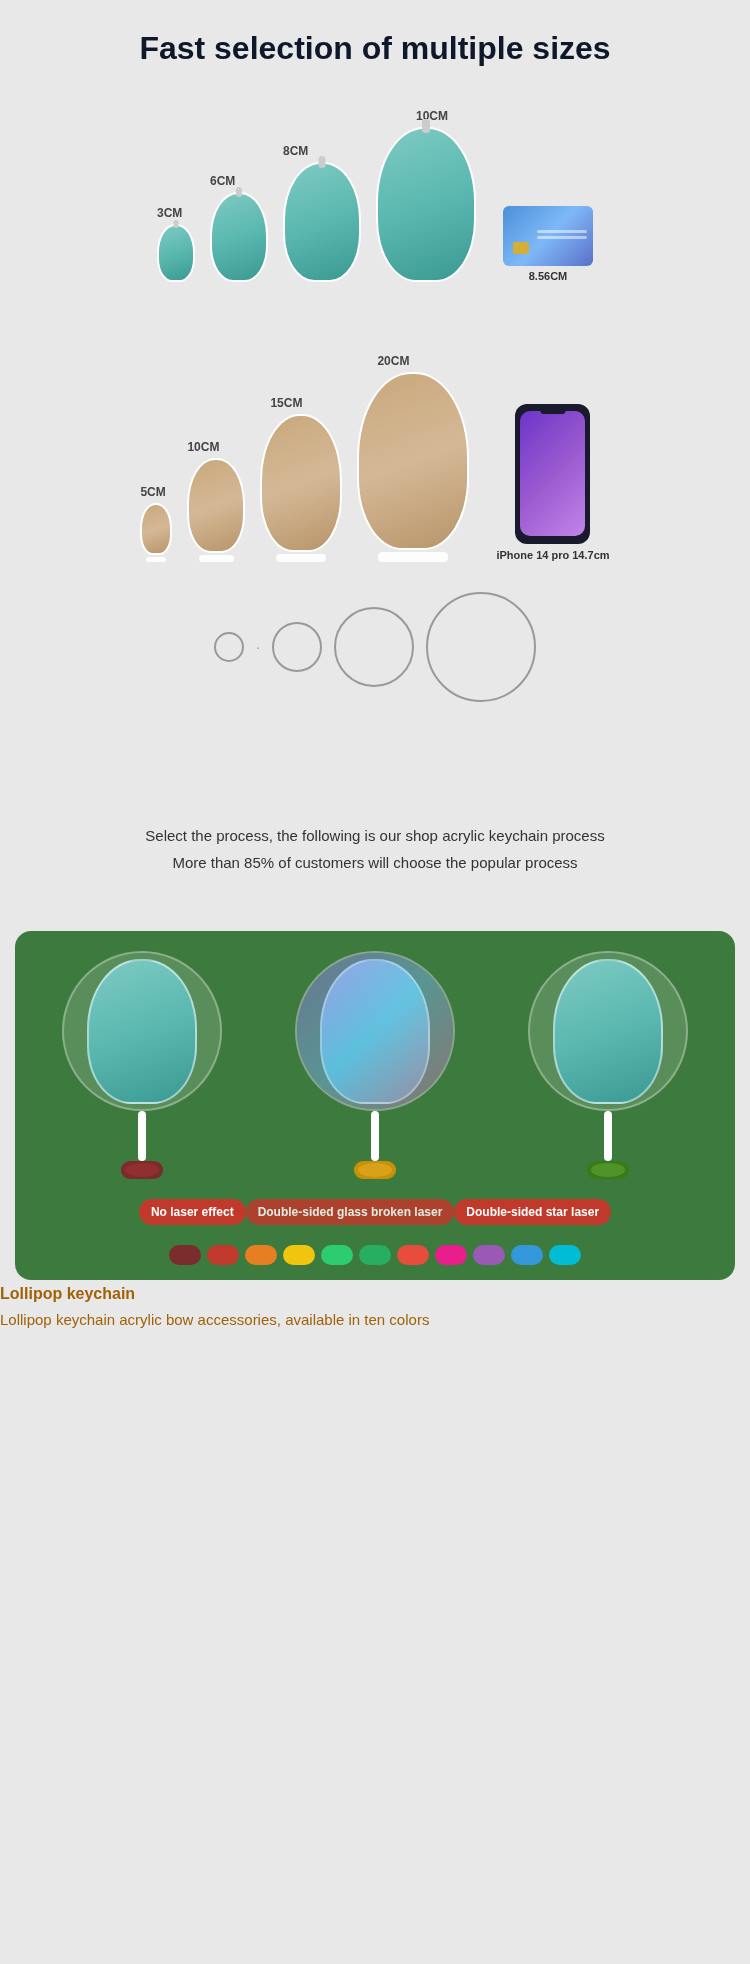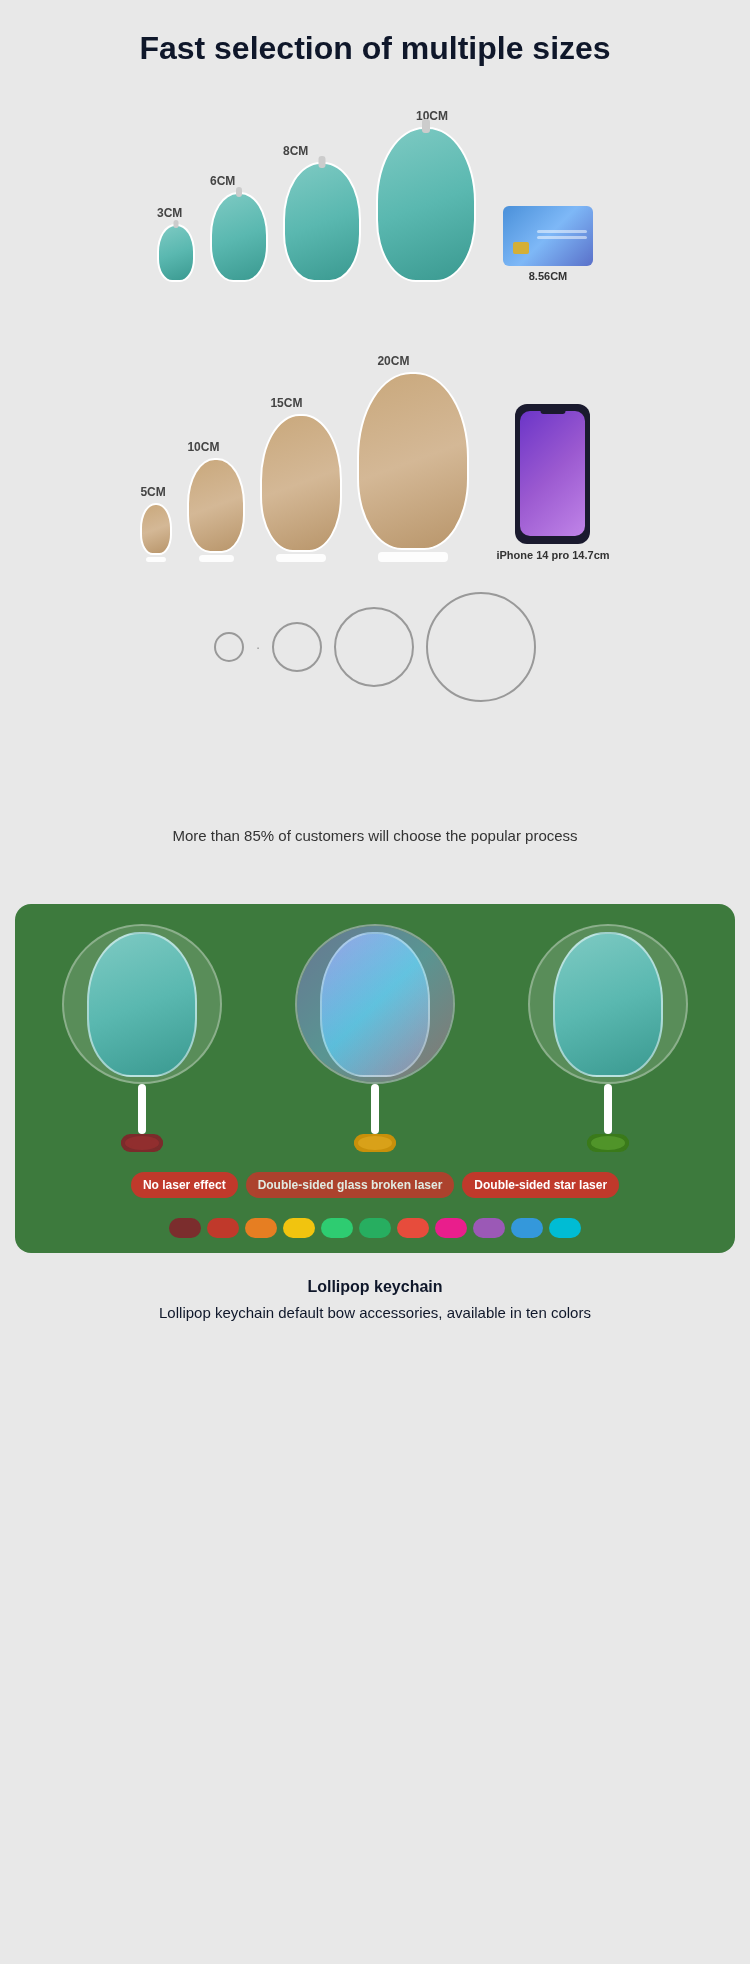--- a/index.html
+++ b/index.html
@@ -213,21 +213,21 @@
       position: absolute;
       top: 0; left: 0; right: 0; bottom: 0;
       background: linear-gradient(135deg, rgba(150,100,255,0.3) 0%, rgba(100,200,255,0.3) 50%, rgba(255,100,150,0.3) 100%);
       border-radius: 50%;
     }
 
     
     .effect-labels {
       display: flex;
       justify-content: center;
-      gap: 8px;
+      gap: 0;
       padding: 10px 10px 15px;
     }
 
     .effect-label {
       border-radius: 20px;
       padding: 6px 12px;
       font-size: 12px;
       color: white;
       font-weight: bold;
       text-align: center;
@@ -248,24 +248,22 @@
 
     .swatch {
       width: 32px;
       height: 20px;
       border-radius: 10px;
     }
 
     
     .lollipop-bottom-text {
       background: #e8e8e8;
-      text-align: center;
-      padding: 20px;
       font-size: 15px;
-      color: #0f172a;
+      color: #a16207;
       line-height: 1.7;
     }
 
     
     .annotation {
       font-size: 12px;
       font-weight: bold;
       color: #444;
       position: absolute;
     }
@@ -369,20 +367,21 @@
     <div class="base-circle" style="width:30px;height:30px;"></div>
     <span style="font-size:14px;color:#999;">·</span>
     <div class="base-circle" style="width:50px;height:50px;"></div>
     <div class="base-circle" style="width:80px;height:80px;"></div>
     <div class="base-circle" style="width:110px;height:110px;"></div>
   </div>
 </div>
 
 <div class="customization-section">
   <div style="height:40px;"></div>
+  <p class="custom-text">Select the process, the following is our shop acrylic keychain process</p>
   <p class="custom-text">More than 85% of customers will choose the popular process</p>
   <div style="height:20px;"></div>
 </div>
 
 <div class="lollipop-section">
   <div class="lollipop-images">
 
     <div class="lollipop-item">
       <div class="lollipop-circle">
         <div style="width:110px;height:145px;background:linear-gradient(160deg,#7ecac3,#5ab8b0,#3a9990);border-radius:48% 48% 40% 40%;border:2px solid rgba(255,255,255,0.5);"></div>
@@ -439,14 +438,14 @@
     <div class="swatch" style="background:#e74c3c;"></div>
     <div class="swatch" style="background:#e91e8c;"></div>
     <div class="swatch" style="background:#9b59b6;"></div>
     <div class="swatch" style="background:#3498db;"></div>
     <div class="swatch" style="background:#00bcd4;"></div>
   </div>
 </div>
 
 <div class="lollipop-bottom-text">
   <p style="font-weight:bold;font-size:16px;">Lollipop keychain</p>
-  <p>Lollipop keychain default bow accessories, available in ten colors</p>
+  <p>Lollipop keychain acrylic bow accessories, available in ten colors</p>
 </div>
 
 </body></html>

